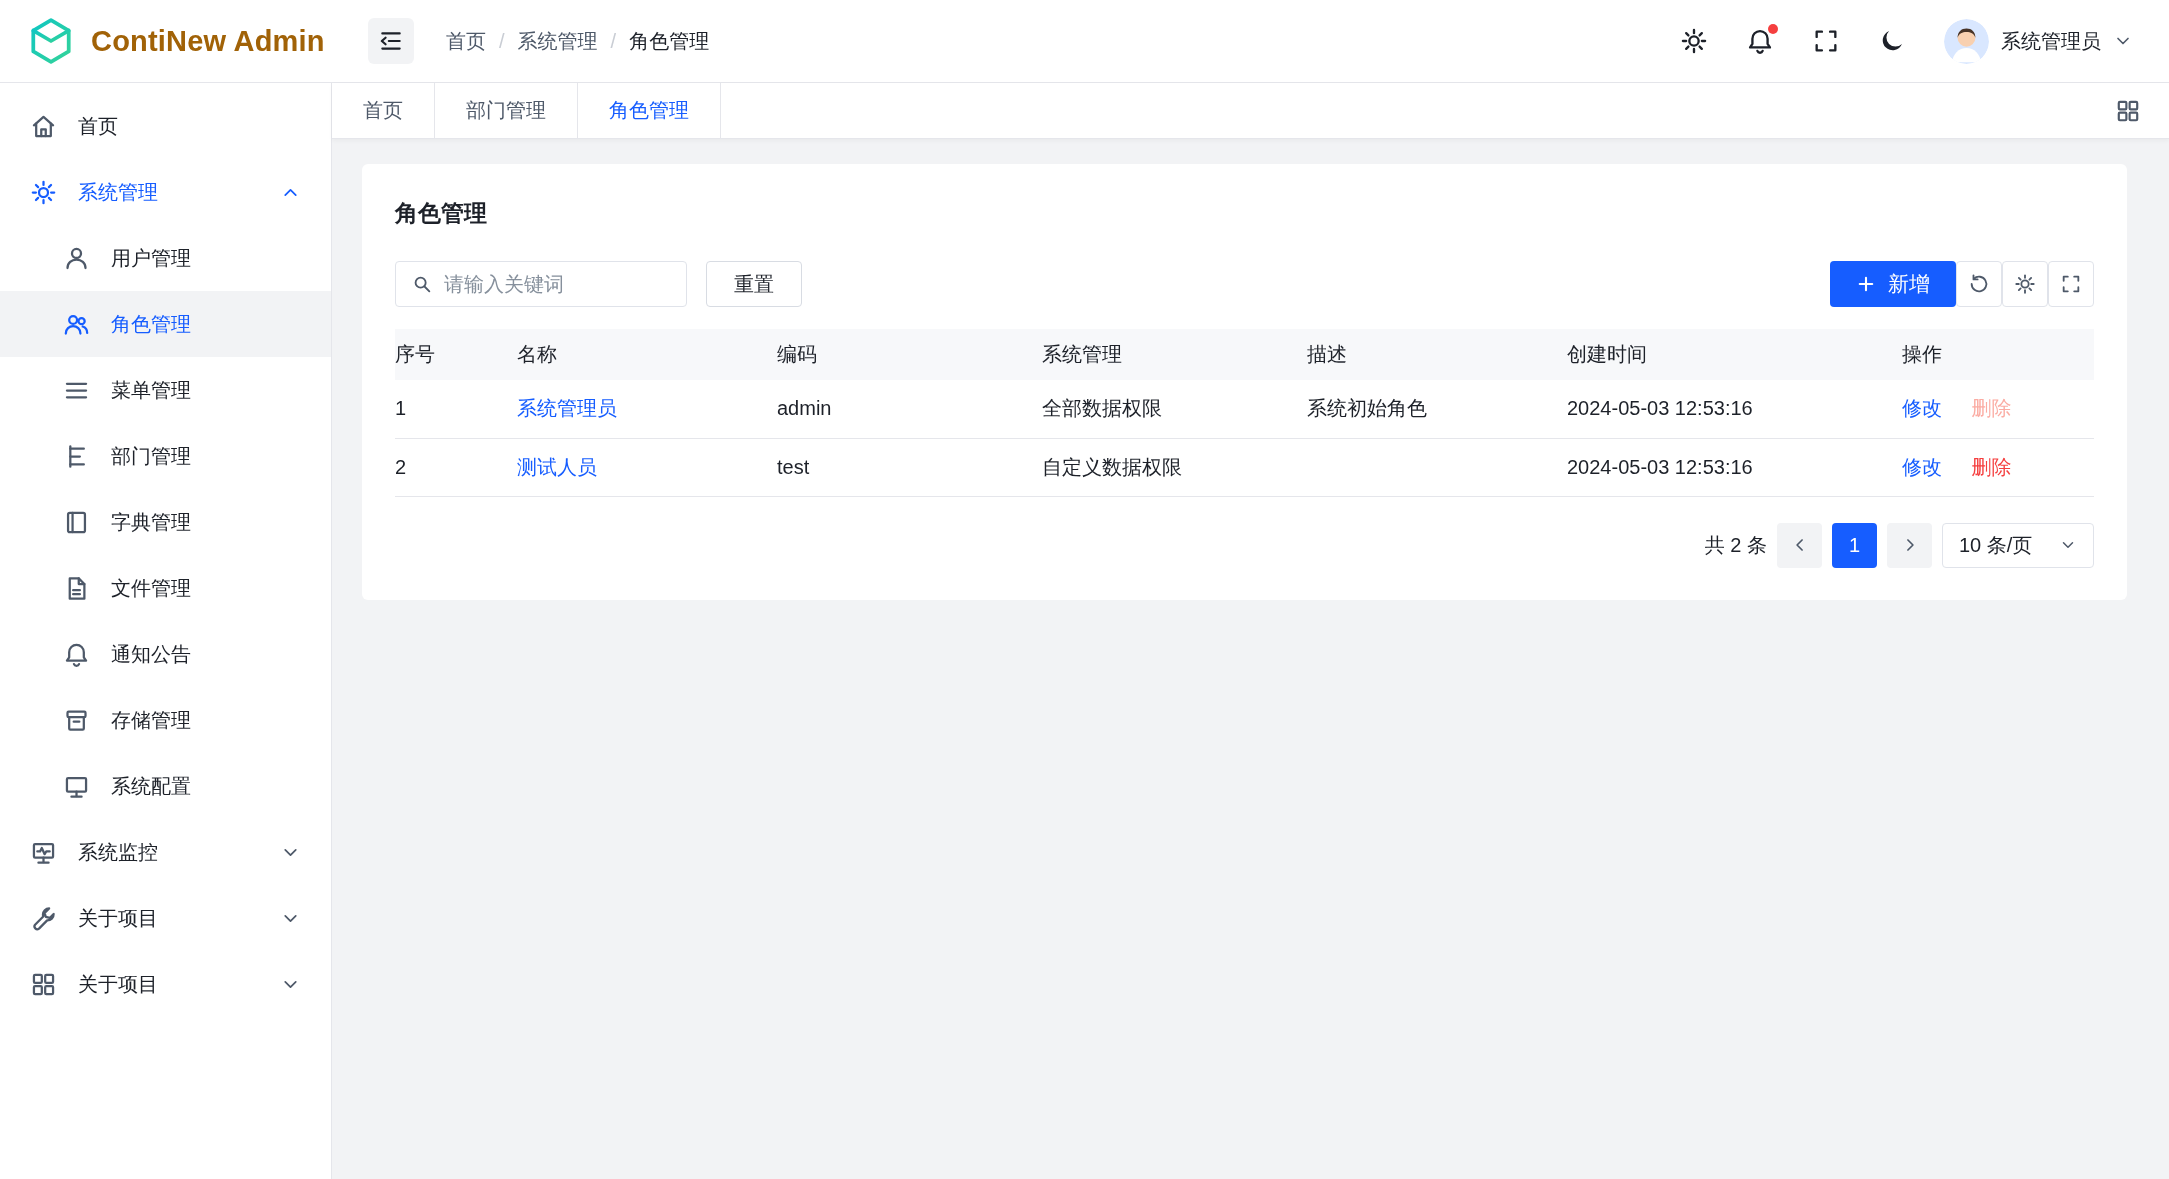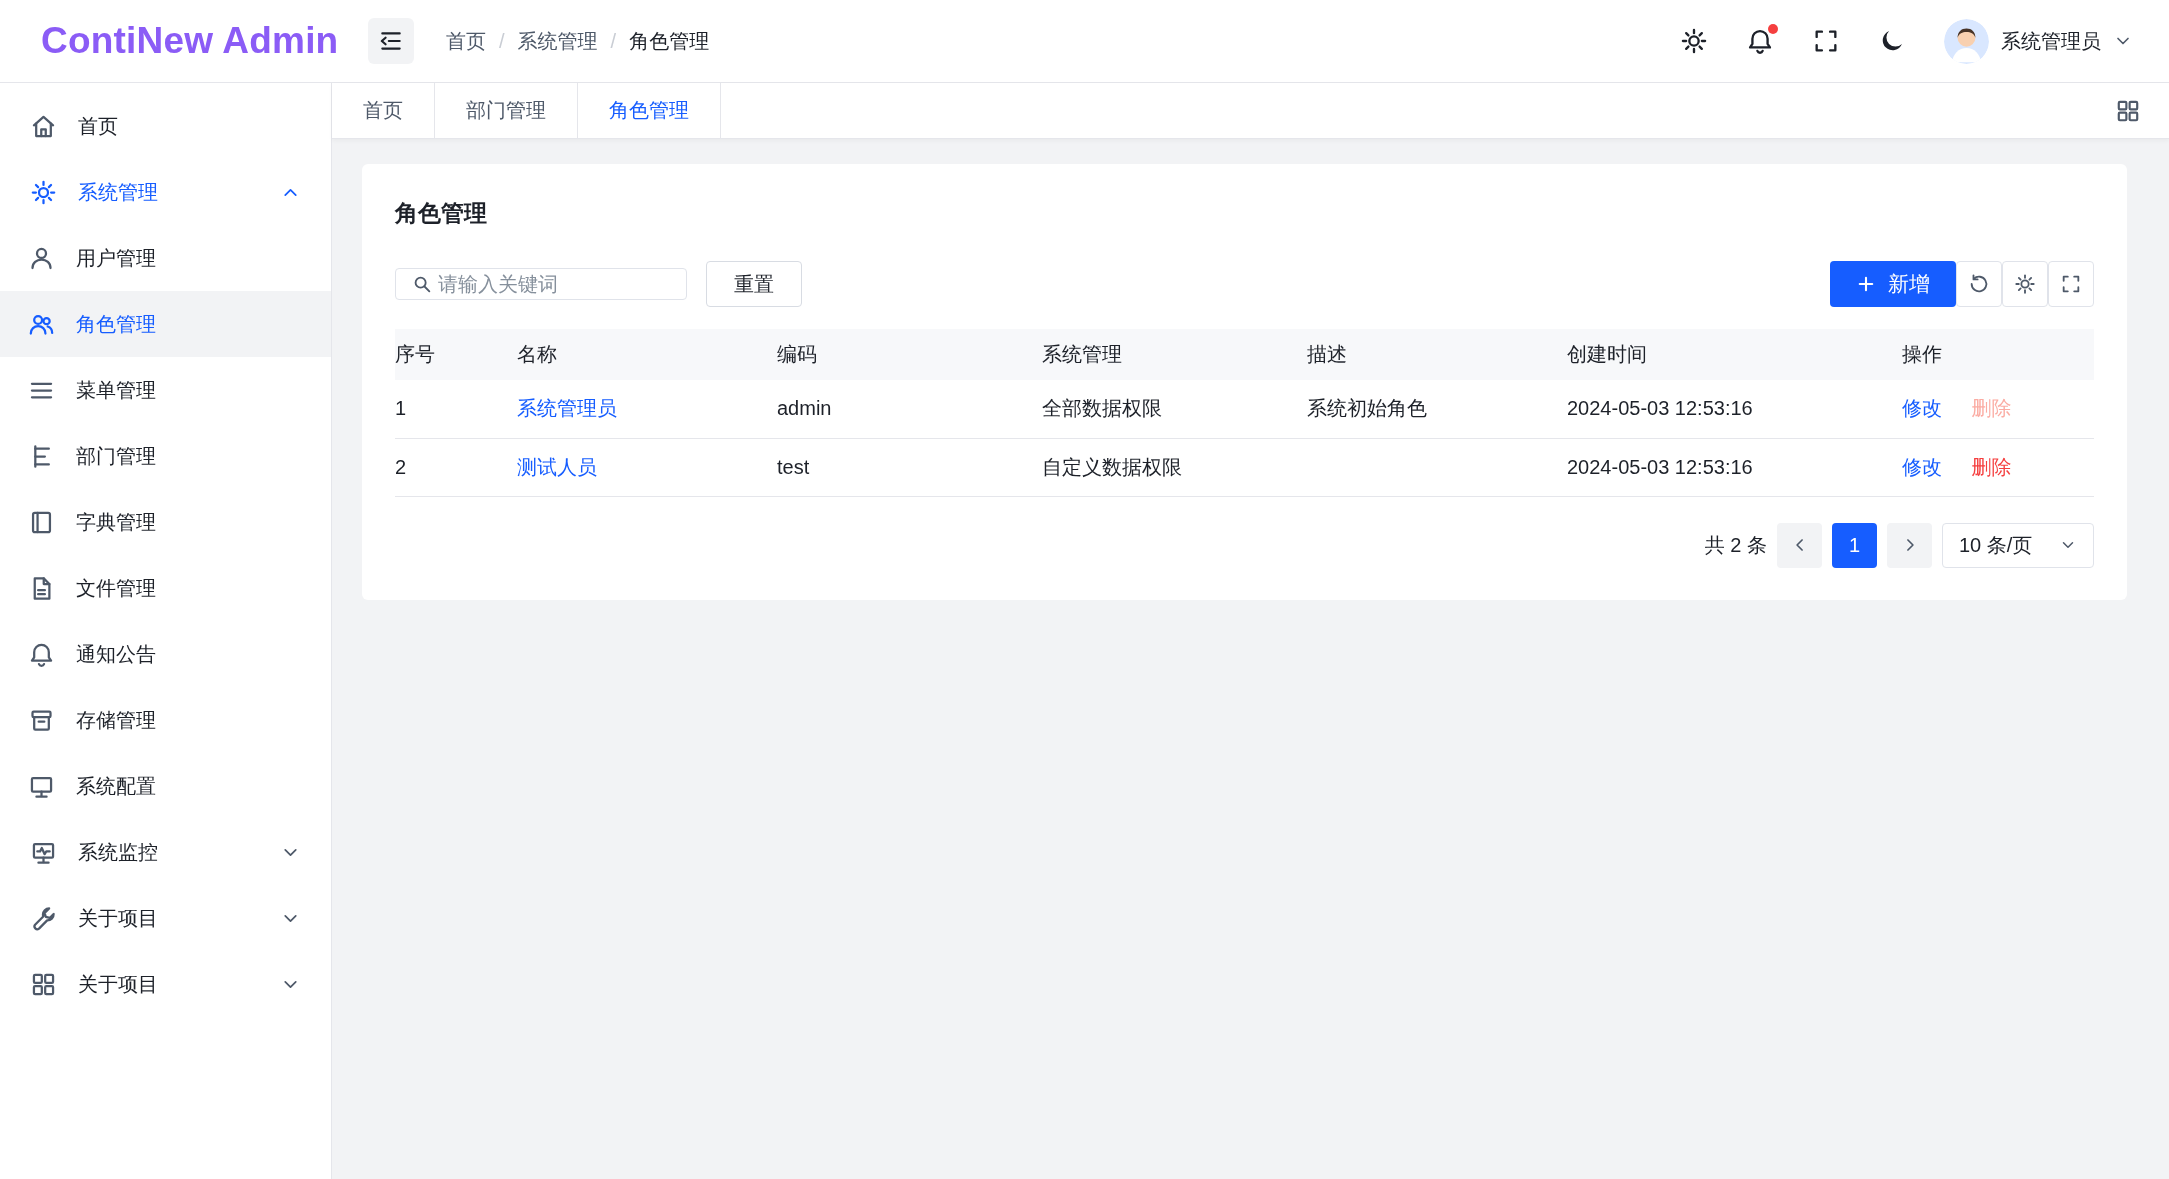--- a/index.html
+++ b/index.html
@@ -6,21 +6,21 @@
   *{margin:0;padding:0;box-sizing:border-box}
   html,body{width:2169px;height:1179px}
   body{font-family:"Liberation Sans","DejaVu Sans",sans-serif;background:#f2f3f5;color:#1d2129;font-size:20px;overflow:hidden}
   svg.ic{display:block;width:100%;height:100%}
   .app{display:flex;flex-direction:column;height:100%}
 
   
   .topbar{height:83px;background:#fff;display:flex;align-items:center;border-bottom:1px solid #e5e6eb;flex:0 0 auto}
   .logo-area{width:332px;display:flex;align-items:center;gap:15px;padding-left:26px;flex:0 0 auto;cursor:pointer}
   .logo-icon{width:50px;height:50px}
-  .app-title{font-size:37px;font-weight:700;color:#8b5cf6;letter-spacing:.2px;white-space:nowrap}
+  .app-title{font-size:29px;font-weight:700;color:#a16207;letter-spacing:.2px;white-space:nowrap}
   .topbar-main{flex:1;display:flex;align-items:center;padding:0 36px;min-width:0}
   .fold-btn{width:46px;height:46px;background:#f2f3f5;border:none;border-radius:6px;display:flex;align-items:center;justify-content:center;color:#1d2129;cursor:pointer;padding:9px}
   .breadcrumb{display:flex;align-items:center;gap:13px;margin-left:32px;font-size:20px;white-space:nowrap}
   .crumb{color:#4e5969;cursor:pointer}
   .crumb.current{color:#1d2129;cursor:default}
   .crumb-sep{color:#c9cdd4}
   .topbar-right{margin-left:auto;display:flex;align-items:center;gap:38px}
   .tb-icon{width:28px;height:28px;background:none;border:none;color:#1d2129;cursor:pointer;position:relative;flex:0 0 auto}
   .badge-dot{position:absolute;top:-3px;right:-4px;width:10px;height:10px;background:#f53f3f;border-radius:50%}
   .user{display:flex;align-items:center;gap:12px;cursor:pointer}
@@ -29,38 +29,38 @@
   .user .caret{width:20px;height:20px;color:#4e5969}
 
   
   .bodyrow{flex:1;display:flex;min-height:0}
   .sidebar{width:332px;background:#fff;border-right:1px solid #e5e6eb;padding-top:10px;flex:0 0 auto;overflow:hidden}
   .menu-item{height:66px;display:flex;align-items:center;padding:0 30px;gap:21px;font-size:20px;color:#1d2129;cursor:pointer;white-space:nowrap}
   .mi-icon{width:27px;height:27px;color:#4e5969;flex:0 0 auto}
   .chev{margin-left:auto;width:21px;height:21px;color:#4e5969;flex:0 0 auto}
   .menu-item.active-parent{color:#165dff}
   .menu-item.active-parent .mi-icon,.menu-item.active-parent .chev{color:#165dff}
-  .submenu .menu-item{padding-left:28px}
+  .submenu .menu-item{padding-left:63px}
   .menu-item.selected{background:#f2f3f5;color:#165dff}
   .menu-item.selected .mi-icon{color:#165dff}
 
   
   .main{flex:1;display:flex;flex-direction:column;min-width:0}
   .tabstrip{height:56px;background:#fff;display:flex;align-items:stretch;border-bottom:1px solid #e5e6eb;box-shadow:0 2px 4px rgba(0,0,0,.04);flex:0 0 auto}
   .tab{display:flex;align-items:center;padding:0 31px;font-size:20px;color:#4e5969;border-right:1px solid #e5e6eb;cursor:pointer;background:#fff;white-space:nowrap}
   .tab.active{color:#165dff}
   .tab-actions{margin-left:auto;display:flex;align-items:center;padding-right:28px}
   .tab-menu-btn{width:26px;height:26px;background:none;border:none;color:#4e5969;cursor:pointer}
   .content{flex:1;overflow:auto;padding:25px 42px 25px 30px}
   .card{background:#fff;border-radius:6px;padding:26px 33px 32px}
   .card-title{font-size:23px;font-weight:600;color:#1d2129;margin:8px 0 32px}
 
   
   .toolbar{display:flex;align-items:center;margin-bottom:22px}
-  .search-box{width:292px;height:32px;border:1px solid #e0e3ea;border-radius:4px;display:flex;align-items:center;padding:0 15px;gap:5px;background:#fff}
+  .search-box{width:292px;height:46px;border:1px solid #e0e3ea;border-radius:4px;display:flex;align-items:center;padding:0 15px;gap:11px;background:#fff}
   .s-icon{width:22px;height:22px;color:#4e5969;flex:0 0 auto}
   .search-box input{border:none;outline:none;flex:1;font-size:20px;color:#1d2129;font-family:inherit;background:transparent;min-width:0}
   .search-box input::placeholder{color:#86909c}
   .btn-reset{margin-left:19px;height:46px;padding:0 27px;background:#fff;border:1px solid #d8dce3;border-radius:4px;font-size:20px;color:#1d2129;cursor:pointer;font-family:inherit}
   .toolbar-right{margin-left:auto;display:flex;gap:0}
   .btn-primary{height:46px;padding:0 26px;background:#165dff;color:#fff;border:none;border-radius:4px;font-size:21px;display:flex;align-items:center;gap:12px;cursor:pointer;font-family:inherit}
   .p-icon{width:20px;height:20px;flex:0 0 auto}
   .btn-icon{width:46px;height:46px;border:1px solid #e0e3ea;background:#fff;border-radius:4px;display:flex;align-items:center;justify-content:center;color:#4e5969;cursor:pointer;padding:11px}
 
   

